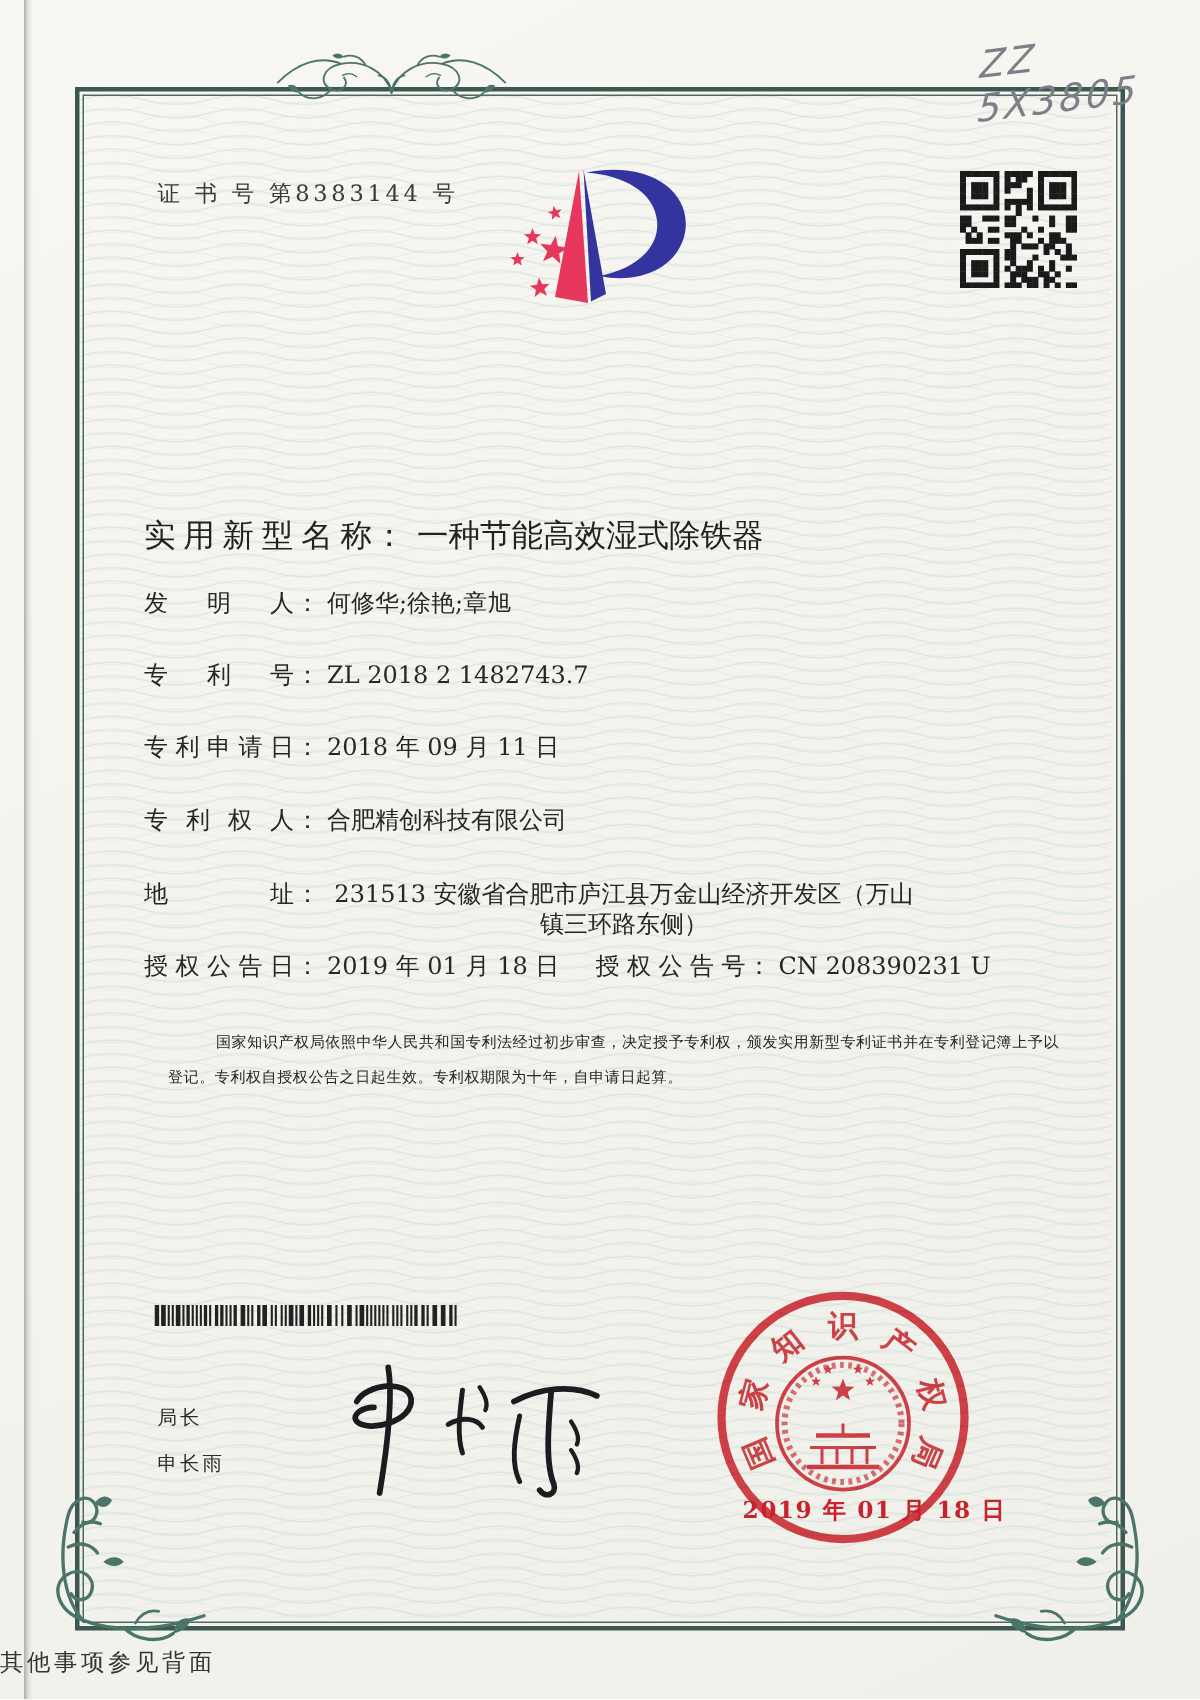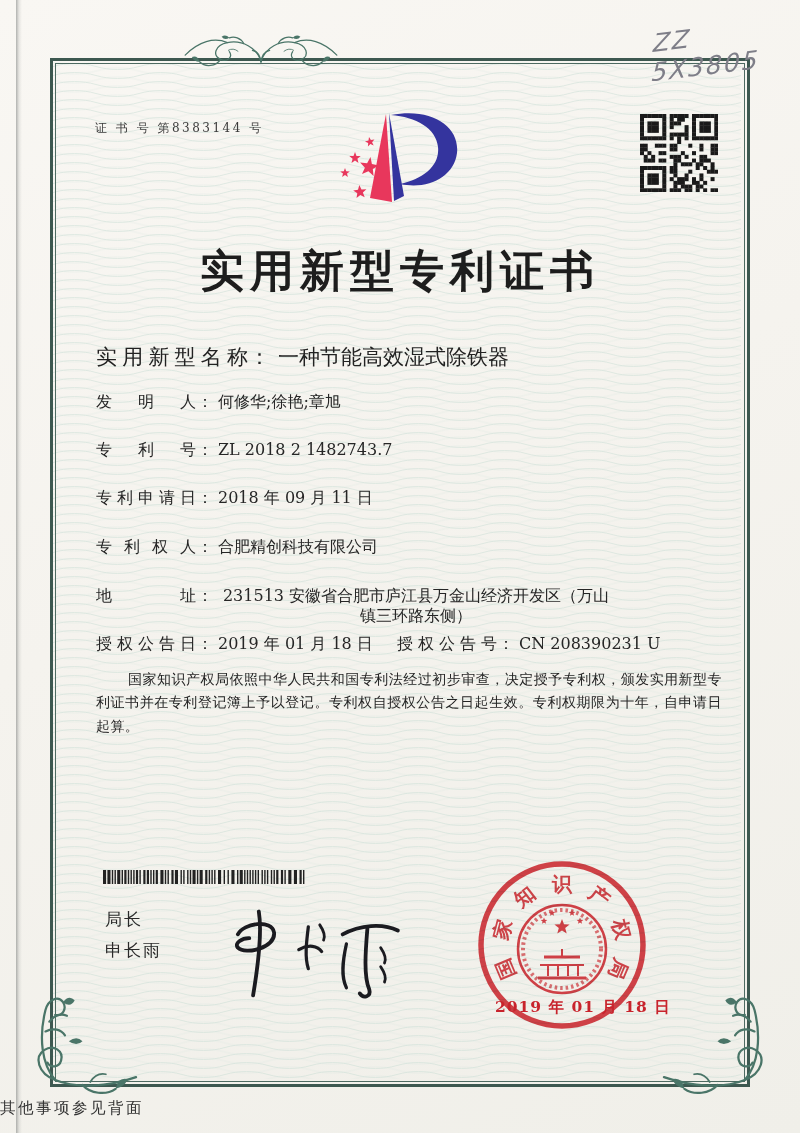--- a/index.html
+++ b/index.html
@@ -11,40 +11,40 @@
   .photo-edge{position:absolute;left:16px;top:0;width:6px;height:100%;
     background:linear-gradient(90deg,rgba(70,75,75,.40),rgba(120,125,122,.14),rgba(0,0,0,0));z-index:1;}
   .handwriting{position:absolute;left:652px;top:20px;z-index:3;
     font-family:"DejaVu Sans",sans-serif;font-style:italic;font-size:25px;
     color:#7e7e88;letter-spacing:2px;transform:rotate(-7deg) skewX(-10deg);}
   .waves{position:absolute;left:53px;top:62px;z-index:0;}
   .frame{position:absolute;left:50px;top:58px;width:694px;height:1023px;
     border:3px solid #3d5850;z-index:2;}
   .frame-inner{position:absolute;left:2px;top:2px;right:2px;bottom:2px;border:1px solid #4d6a61;}
   .orn{position:absolute;z-index:3;}
-  .cert-no{position:absolute;left:95px;top:120px;z-index:4;font-size:12px;letter-spacing:2.5px;color:#3a3a3a;}
+  .cert-no{position:absolute;left:105px;top:120px;z-index:4;font-size:15px;letter-spacing:2.5px;color:#3a3a3a;}
   .logo{position:absolute;left:336px;top:110px;z-index:4;}
   .qr{position:absolute;left:640px;top:114px;z-index:4;}
   .title{position:absolute;left:0;top:242px;width:800px;text-align:center;z-index:4;
     font-size:44px;font-weight:600;letter-spacing:6px;color:#1d1d1d;}
   .frow{position:absolute;left:96px;z-index:4;display:flex;align-items:flex-start;font-size:16px;color:#262626;}
   .jl{display:inline-flex;justify-content:space-between;width:100px;}
   .jl-wide{width:152px;font-size:21px;}
   .colon{margin-left:1px;}
   .fval{margin-left:5px;white-space:nowrap;}
   .name-row{font-size:21px;color:#222;}
   .name-row .fval{margin-left:8px;}
   .addr-val{max-width:396px;white-space:normal;line-height:19.5px;text-align:center;}
   .pair2{position:absolute;left:301px;top:0;display:flex;}
   .paras{position:absolute;left:96px;top:668px;width:626px;z-index:4;}
-  .paras p{margin:0;text-indent:32px;font-size:14px;line-height:23.4px;
+  .paras p{margin:16px;text-indent:32px;font-size:10px;line-height:23.4px;
     letter-spacing:.4px;text-align:justify;color:#242424;}
   .barcode{position:absolute;left:103px;top:870px;z-index:4;}
-  .director{position:absolute;left:105px;top:904px;z-index:4;
-    font-family:"DejaVu Sans","Liberation Sans",sans-serif;font-size:17px;font-weight:500;
+  .director{position:absolute;left:105px;top:930px;z-index:4;
+    font-family:"DejaVu Sans","Liberation Sans",sans-serif;font-size:13px;font-weight:500;
     color:#2a2a2a;line-height:31px;letter-spacing:2px;}
   .signature{position:absolute;left:220px;top:902px;z-index:4;}
   .seal{position:absolute;left:474px;top:857px;width:176px;height:176px;z-index:5;opacity:.93;mix-blend-mode:multiply;}
   .seal-ring-char{position:absolute;left:50%;top:50%;font-size:20px;font-weight:700;color:#d63940;
     font-family:"DejaVu Serif",serif;}
   .seal-date{position:absolute;left:495px;top:997px;z-index:6;font-size:15.5px;
     letter-spacing:1px;color:#c8232c;font-weight:600;}
   .page-info{position:absolute;left:0;top:1048px;width:748px;text-align:center;z-index:4;
     font-size:15px;letter-spacing:2px;color:#333;}
   .back-note{position:absolute;left:0;top:1098px;width:724px;text-align:left;z-index:4;
@@ -340,21 +340,20 @@
       <rect x="33.43" y="74.29" width="4" height="4" fill="#1a1a1a"></rect>
       <rect x="37.14" y="74.29" width="4" height="4" fill="#1a1a1a"></rect>
       <rect x="44.57" y="74.29" width="4" height="4" fill="#1a1a1a"></rect>
       <rect x="48.29" y="74.29" width="4" height="4" fill="#1a1a1a"></rect>
       <rect x="55.71" y="74.29" width="4" height="4" fill="#1a1a1a"></rect>
       <rect x="63.14" y="74.29" width="4" height="4" fill="#1a1a1a"></rect>
       <rect x="70.57" y="74.29" width="4" height="4" fill="#1a1a1a"></rect>
       <rect x="74.29" y="74.29" width="4" height="4" fill="#1a1a1a"></rect>
     </svg>
 
-  <div class="title">实用新型专利证书</div>
 
   <div class="frow name-row" style="top:343px;">
     <span class="jl jl-wide">
         <span>实</span>
         <span>用</span>
         <span>新</span>
         <span>型</span>
         <span>名</span>
         <span>称</span>
       </span>

